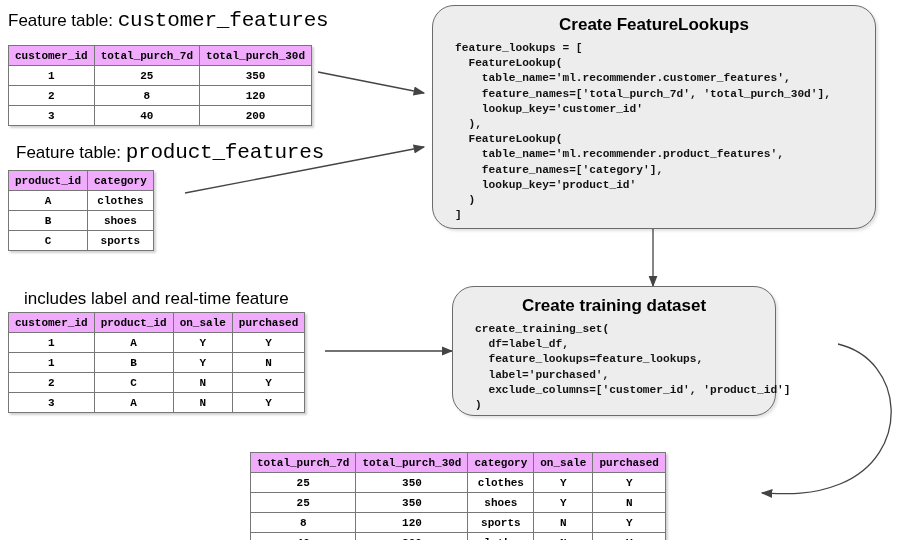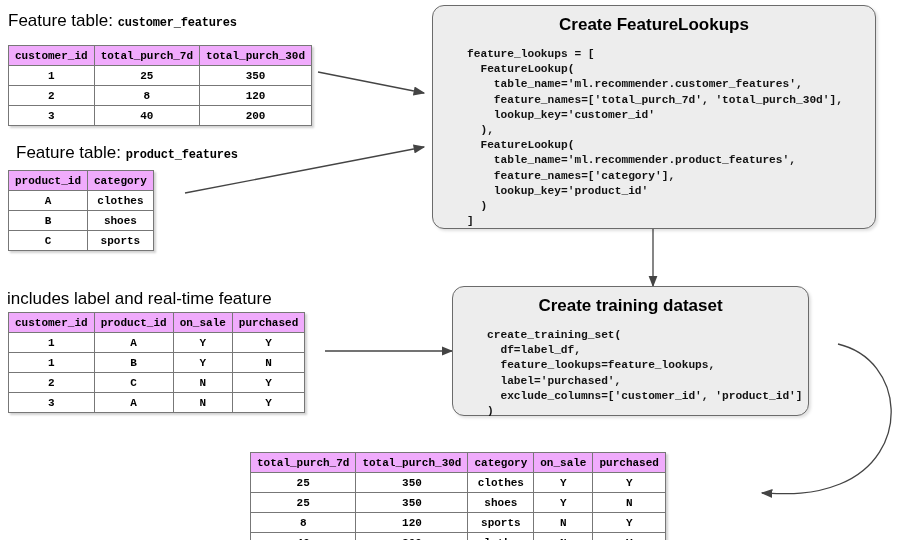--- a/index.html
+++ b/index.html
@@ -25,22 +25,22 @@
   .caption {
     position: absolute;
     font-family: "Liberation Sans", sans-serif;
     font-size: 17px;
     line-height: 21px;
     color: #000;
     white-space: nowrap;
   }
   .caption .mono {
     font-family: "Liberation Mono", monospace;
-    font-weight: bold;
-    font-size: 12px;
+    font-weight: normal;
+    font-size: 21px;
     letter-spacing: -0.2px;
     margin-top: 12px;
   }
   
   table.dt {
     position: absolute;
     border-collapse: collapse;
     font-family: "Liberation Mono", monospace;
     font-size: 11px;
     font-weight: bold;
@@ -57,35 +57,35 @@
   }
   table.dt th {
     font-weight: bold;
     background: #f0abfc;
   }
   
   .pbox {
     position: absolute;
     background: #ededed;
     border: 1.4px solid #6b6b6b;
-    border-radius: 12px;
+    border-radius: 22px;
     box-sizing: border-box;
     box-shadow: 2px 2px 3px rgba(0,0,0,0.12);
   }
   .pbox .ptitle {
     text-align: center;
     font-family: "Liberation Sans", sans-serif;
     font-weight: bold;
     font-size: 17px;
     color: #000;
     margin-top: 9px;
     margin-bottom: 6px;
   }
   .pbox pre.code {
-    margin: 12px;
+    margin: 0;
     padding: 0 0 0 22px;
     font-family: "Liberation Mono", monospace;
     font-weight: bold;
     font-size: 11.2px;
     line-height: 15.2px;
     color: #111;
     white-space: pre;
   }
   
   svg.links {
@@ -170,21 +170,21 @@
         <td>B</td>
         <td>shoes</td>
       </tr>
       <tr>
         <td>C</td>
         <td>sports</td>
       </tr>
     </tbody>
   </table>
 
-  <div class="caption" style="left:7px; top:288px;">includes label and real-time feature</div>
+  <div class="caption" style="left:24px; top:288px;">includes label and real-time feature</div>
   <table class="dt" id="tbl-label-df" style="left:8px; top:312px;">
     <thead>
       <tr>
         <th>customer_id</th>
         <th>product_id</th>
         <th>on_sale</th>
         <th>purchased</th>
       </tr>
     </thead>
     <tbody>
@@ -224,21 +224,21 @@
     lookup_key='customer_id'
   ),
   FeatureLookup(
     table_name='ml.recommender.product_features',
     feature_names=['category'],
     lookup_key='product_id'
   )
 ]</pre>
   </div>
 
-  <div class="pbox" style="left:452px; top:286px; width:357px; height:130px;">
+  <div class="pbox" style="left:452px; top:286px; width:324px; height:130px;">
     <div class="ptitle">Create training dataset</div>
     <pre class="code">create_training_set(
   df=label_df,
   feature_lookups=feature_lookups,
   label='purchased',
   exclude_columns=['customer_id', 'product_id']
 )</pre>
   </div>
 
   <div class="caption" style="left:250px; top:428px;margin-top:41px;">Training dataset</div>

